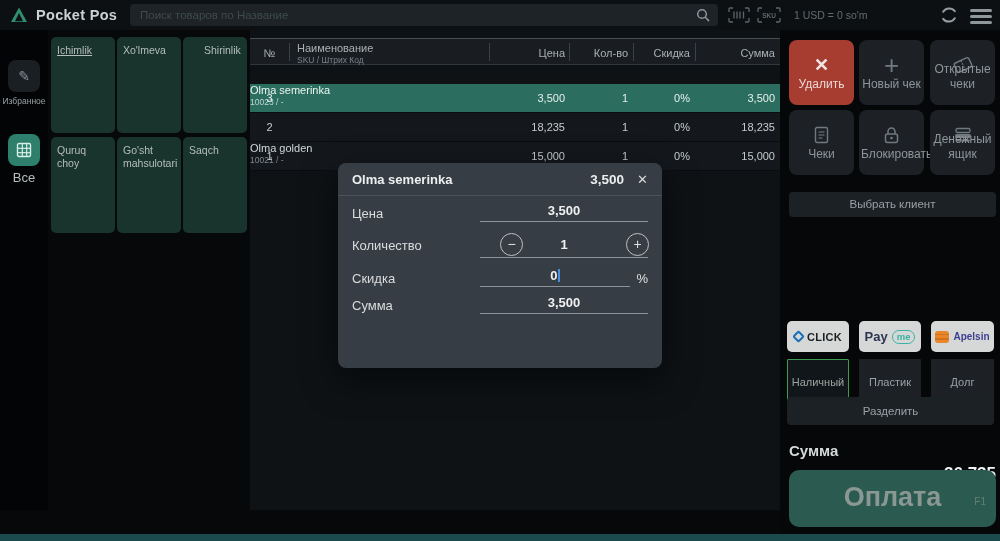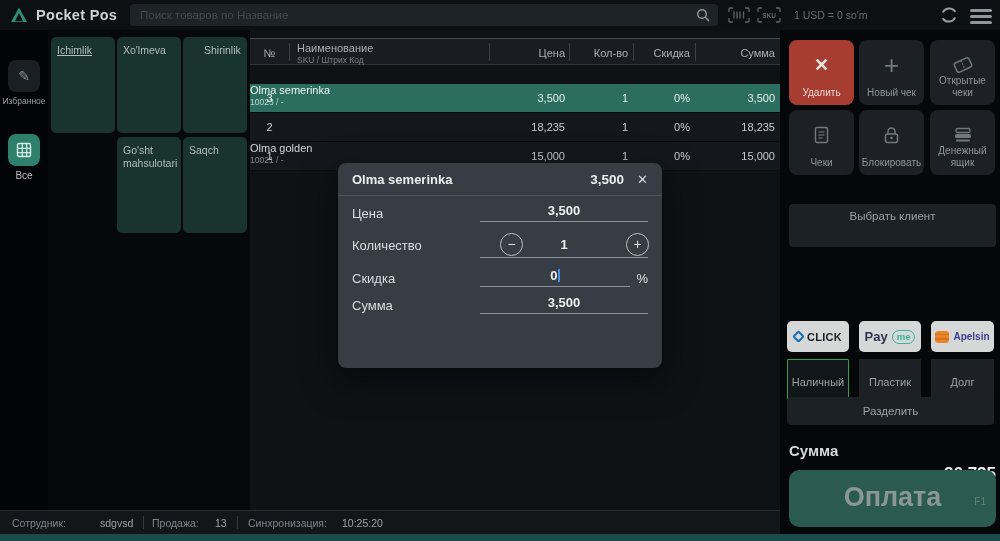--- a/index.html
+++ b/index.html
@@ -66,21 +66,21 @@
   .circle-btn { position:absolute; width:23px; height:23px; border:1.5px solid #bcc2c5; border-radius:50%;
                 color:#dde1e2; font-size:14px; line-height:20px; text-align:center; cursor:pointer; background:transparent; }
   .cursor { display:inline-block; width:1.5px; height:13px; background:#4a90e2; vertical-align:-2px; margin-left:1px; }
   .m-pct { position:absolute; right:14px; font-size:13px; color:#dfe2e2; }
   .m-save { position:absolute; left:14px; top:171px; width:296px; height:25px; background:#4dac98; border:none; border-radius:5px;
             font-size:13px; font-weight:bold; color:#31524c; cursor:pointer; font-family:"Liberation Sans",sans-serif; }
 
   
   .panel { position:absolute; left:780px; top:30px; width:220px; height:504px; background:#050709; }
   .act { position:absolute; width:65px; height:65px; background:#1d2125; border-radius:8px; cursor:pointer; }
-  .act .lab { position:absolute; left:2px; right:2px; bottom:6px; text-align:center; font-size:10px; line-height:1.2; color:#8d959a; }
+  .act .lab { position:absolute; left:2px; right:2px; bottom:14px; text-align:center; font-size:12px; line-height:1.2; color:#8d959a; }
   .act .ic { position:absolute; left:0; right:0; top:10px; height:30px; display:flex; align-items:center; justify-content:center; color:#707980; }
   .act.red { background:#a73c31; }
   .act.red .lab { color:#ecd9d6; }
   .act.red .ic { color:#f2e6e4; font-size:18px; font-weight:bold; }
   .ic-plus { font-size:26px; font-weight:300; color:#79828a; }
   .wide-btn { position:absolute; left:9px; width:207px; background:#1c2125; border-radius:4px; text-align:center;
               color:#99a1a5; font-size:11.5px; cursor:pointer; }
   .paylogo { position:absolute; height:31px; background:#d6d8d7; border-radius:5px; display:flex; align-items:center; justify-content:center; gap:4px; cursor:pointer; }
   .click-txt { font-size:11px; font-weight:800; color:#1b1f22; letter-spacing:.3px; }
   .click-diamond { width:9px; height:9px; border:2.5px solid #1a6fb8; border-radius:2px; transform:rotate(45deg); }
@@ -161,26 +161,27 @@
     <div class="side-label" style="top:66px">Избранное</div>
     <div class="side-btn all-btn">
       <svg width="16" height="16" viewBox="0 0 16 16">
         <rect x="1.5" y="1.5" width="13" height="13" rx="1.5" fill="none" stroke="#d9efe9" stroke-width="1.4"></rect>
         <line x1="6.3" y1="1.5" x2="6.3" y2="14.5" stroke="#d9efe9" stroke-width="1.2"></line>
         <line x1="10.7" y1="1.5" x2="10.7" y2="14.5" stroke="#d9efe9" stroke-width="1.2"></line>
         <line x1="1.5" y1="6.3" x2="14.5" y2="6.3" stroke="#d9efe9" stroke-width="1.2"></line>
         <line x1="1.5" y1="10.7" x2="14.5" y2="10.7" stroke="#d9efe9" stroke-width="1.2"></line>
       </svg>
     </div>
-    <div class="side-label" style="top:140px; font-size:10px; color:#b7bfc0;">Все</div>
+    <div class="side-label" style="top:140px; font-size:13px; color:#b7bfc0;">Все</div>
   </div>
 
   <div class="tile" style="left:51px; top:37px;text-decoration:underline;">Ichimlik</div>
   <div class="tile" style="left:117px; top:37px;">Xo'lmeva</div>
   <div class="tile" style="left:183px; top:37px;padding-left:21px;">Shirinlik</div>
+  <div class="tile" style="left:51px; top:137px;">Quruq choy</div>
   <div class="tile" style="left:117px; top:137px;">Go'sht mahsulotari</div>
   <div class="tile" style="left:183px; top:137px;">Saqch</div>
 
   <div class="table">
     <div class="thead">
       <span class="th" style="left:0; width:39px; text-align:center; top:8px;">№</span>
       <div class="th" style="left:47px; top:3px;">
         <div>Наименование</div>
         <div class="th-sub">SKU / Штрих Код</div>
       </div>
@@ -305,21 +306,21 @@
       <div class="ic">
         <svg width="20" height="16" viewBox="0 0 20 16">
           <rect x="3" y="1.5" width="14" height="4" rx="1.5" fill="none" stroke="#707980" stroke-width="1.3"></rect>
           <rect x="2" y="7" width="16" height="4" rx="1.5" fill="#707980"></rect>
           <rect x="3" y="12.5" width="14" height="2" rx="1" fill="#707980"></rect>
         </svg>
       </div>
       <div class="lab">Денежный ящик</div>
     </div>
 
-    <div class="wide-btn" style="top:174px; height:43px; line-height:25px;">Выбрать клиент</div>
+    <div class="wide-btn" style="top:162px; height:25px; line-height:25px;">Выбрать клиент</div>
 
     <div class="paylogo" style="left:7px; top:291px; width:62px;">
       <span class="click-diamond"></span>
       <span class="click-txt">CLICK</span>
     </div>
     <div class="paylogo" style="left:79px; top:291px; width:62px;">
       <span class="payme-pay">Pay</span>
         <span class="payme-me">me</span>
     </div>
     <div class="paylogo" style="left:151px; top:291px; width:63px;">
@@ -335,25 +336,15 @@
 
     <span class="total-label">Сумма</span>
     <span class="total-value">36,735</span>
 
     <div class="paybig">
       <div class="txt">Оплата</div>
       <div class="hk">F1</div>
     </div>
   </div>
 
-  <div class="statusbar">
-    <span class="sb sb-lab" style="left:12px">Сотрудник:</span>
-    <span class="sb sb-val" style="left:100px">sdgvsd</span>
-    <div class="sb-div" style="left:143px"></div>
-    <span class="sb sb-lab" style="left:152px">Продажа:</span>
-    <span class="sb sb-val" style="left:215px">13</span>
-    <div class="sb-div" style="left:237px"></div>
-    <span class="sb sb-lab" style="left:248px">Синхронизация:</span>
-    <span class="sb sb-val" style="left:342px">10:25:20</span>
-  </div>
   <div class="bottom-strip"></div>
 
 </div>
 
 </body></html>

